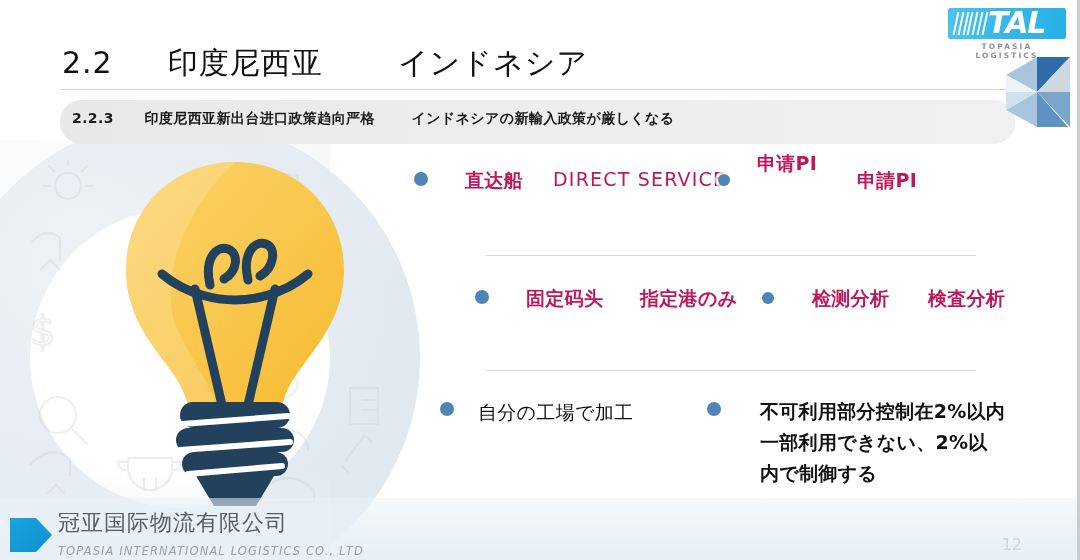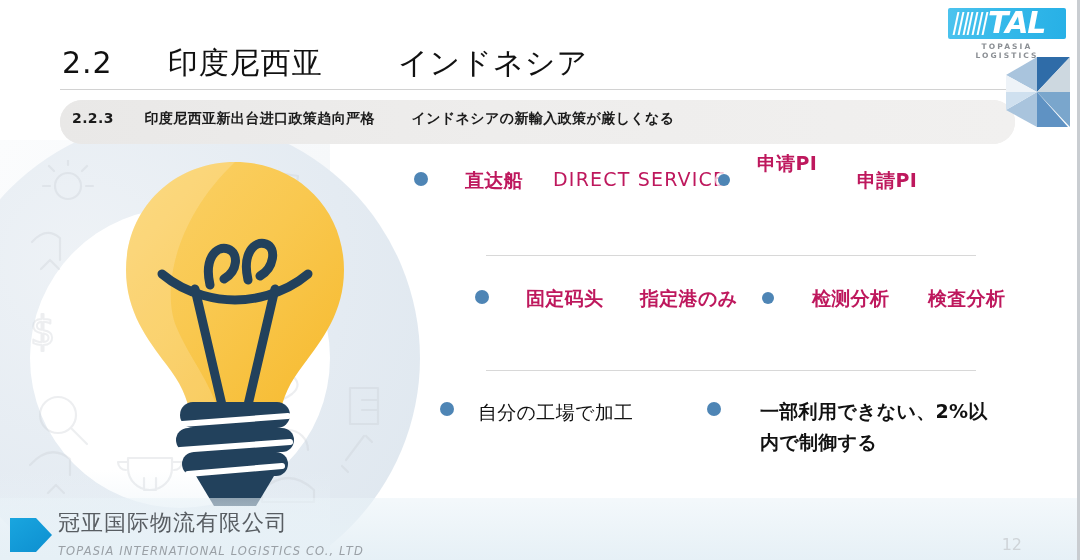--- a/index.html
+++ b/index.html
@@ -226,20 +226,21 @@
 
   <div class="sep" style="left:486px;top:370px;width:490px;"></div>
 
   <div class="bullet" style="left:440px;top:402px;"></div>
   <div class="blk" style="left:478px;top:398px;">
     <div>自分の工場で加工</div>
   </div>
 
   <div class="bullet" style="left:707px;top:402px;"></div>
   <div class="blk bold" style="left:760px;top:396px;line-height:31px;">
+    <div>不可利用部分控制在2%以内</div>
     <div>一部利用できない、2%以</div>
     <div>内で制御する</div>
   </div>
 
   <div class="tal-logo">
     <div class="tal-box">
       <div class="tal-bars">
         <i></i>
           <i></i>
           <i></i>

